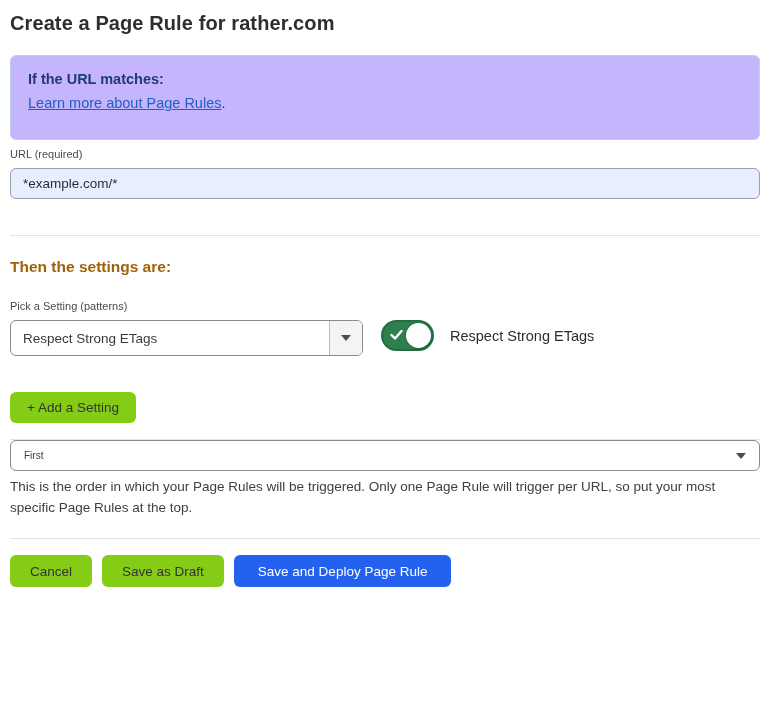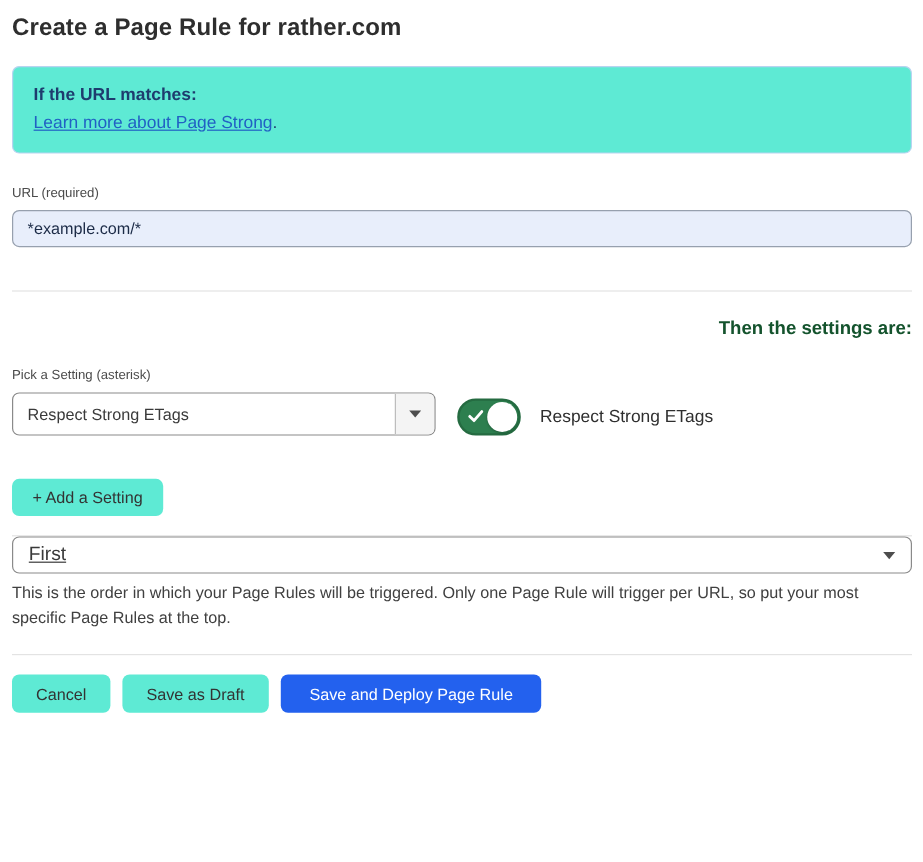--- a/index.html
+++ b/index.html
@@ -15,28 +15,28 @@
 
   h1.page-title {
     font-size: 20px;
     font-weight: 700;
     color: #2e2e2e;
     margin: 2px 0 20px 0;
     letter-spacing: 0.1px;
   }
 
   .info-box {
-    background: #5eead4;
+    background: #c4b5fd;
     border: 1px solid #b8d3f0;
     border-radius: 6px;
-    padding: 11px 17px 12px 17px;
+    padding: 11px 17px 24px 17px;
     color: #1e3c6e;
     font-size: 14.5px;
     line-height: 24px;
-    margin-bottom: 27px;
+    margin-bottom: 8px;
   }
   .info-heading { font-weight: 700; }
   .info-link {
     color: #2160c4;
     text-decoration: underline;
     cursor: pointer;
   }
 
   .field-label {
     display: block;
@@ -63,29 +63,28 @@
     border-top: 1px solid #e3e3e3;
     height: 0;
   }
   .divider.d1 { margin-top: 36px; }
   .divider.d2 { margin-top: 16px; }
   .divider.d3 { margin-top: 20px; }
 
   h2.section-heading {
     font-size: 15.5px;
     font-weight: 700;
-    color: #14532d;
+    color: #a16207;
     margin-top: 22px;
-    text-align: right;
   }
   .sub-label { margin-top: 24px; }
 
   .setting-row {
     display: flex;
-    align-items: flex-end;
+    align-items: flex-start;
     margin-top: 0;
   }
 
   .select-box {
     display: flex;
     align-items: stretch;
     width: 353px;
     height: 36px;
     background: #ffffff;
     border: 1px solid #8a8a8a;
@@ -151,21 +150,21 @@
     color: #2e2e2e;
   }
 
   button {
     font-family: "Liberation Sans", sans-serif;
     border: none;
     border-radius: 6px;
     cursor: pointer;
   }
   .btn-gray {
-    background: #5eead4;
+    background: #84cc16;
     color: #333333;
     font-size: 13.5px;
     height: 32px;
     padding: 0 20px;
   }
   .btn-blue {
     background: #2361ee;
     color: #ffffff;
     font-size: 13.5px;
     height: 32px;
@@ -179,23 +178,22 @@
     width: 100%;
     height: 31px;
     background: #ffffff;
     border: 1px solid #8a8a8a;
     border-radius: 6px;
     padding: 0 13px;
     cursor: pointer;
   }
   .select-full .select-value {
     flex: 1;
-    font-size: 16px;
+    font-size: 10px;
     color: #3a3a3a;
-    text-decoration: underline;
   }
 
   .help-text {
     margin-top: 5px;
     font-size: 13.5px;
     line-height: 21px;
     color: #404040;
     max-width: 740px;
   }
 
@@ -208,31 +206,31 @@
 </style>
 </head>
 <body>
 
 <div class="page">
 
   <h1 class="page-title">Create a Page Rule for rather.com</h1>
 
   <div class="info-box">
     <div class="info-heading">If the URL matches:</div>
-    <div><a class="info-link">Learn more about Page Strong</a><span>.</span></div>
+    <div><a class="info-link">Learn more about Page Rules</a><span>.</span></div>
   </div>
 
   <label class="field-label">URL (required)</label>
   <input class="url-input" type="text" value="*example.com/*" style="">
 
   <hr class="divider d1">
 
   <h2 class="section-heading">Then the settings are:</h2>
 
-  <label class="field-label sub-label">Pick a Setting (asterisk)</label>
+  <label class="field-label sub-label">Pick a Setting (patterns)</label>
 
   <div class="setting-row">
     <div class="select-box">
       <span class="select-value">Respect Strong ETags</span>
       <span class="select-arrow-btn">
         <span class="caret"></span>
       </span>
     </div>
 
     <div class="toggle-wrap">

